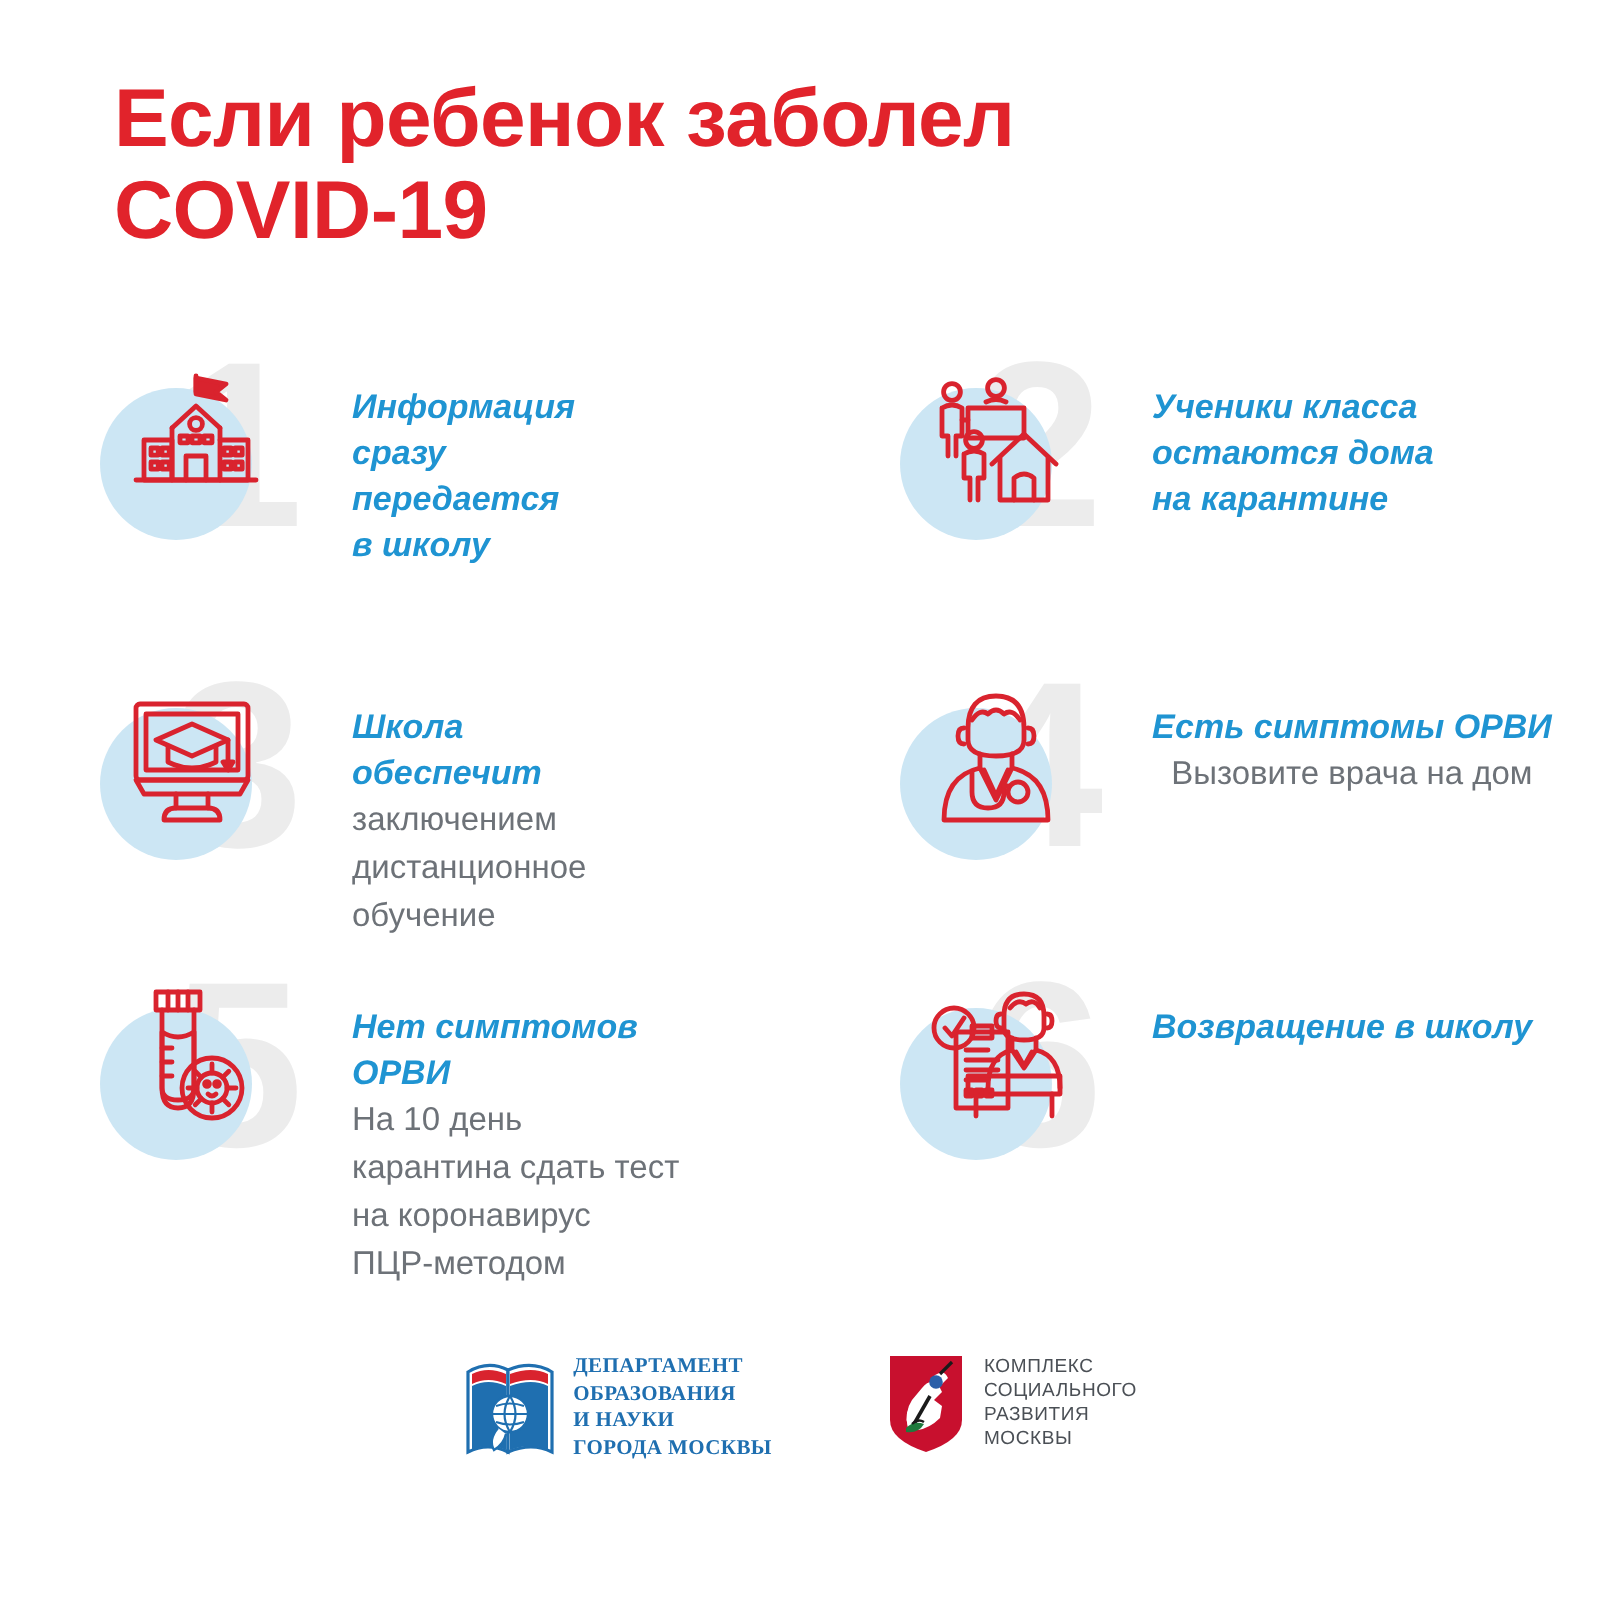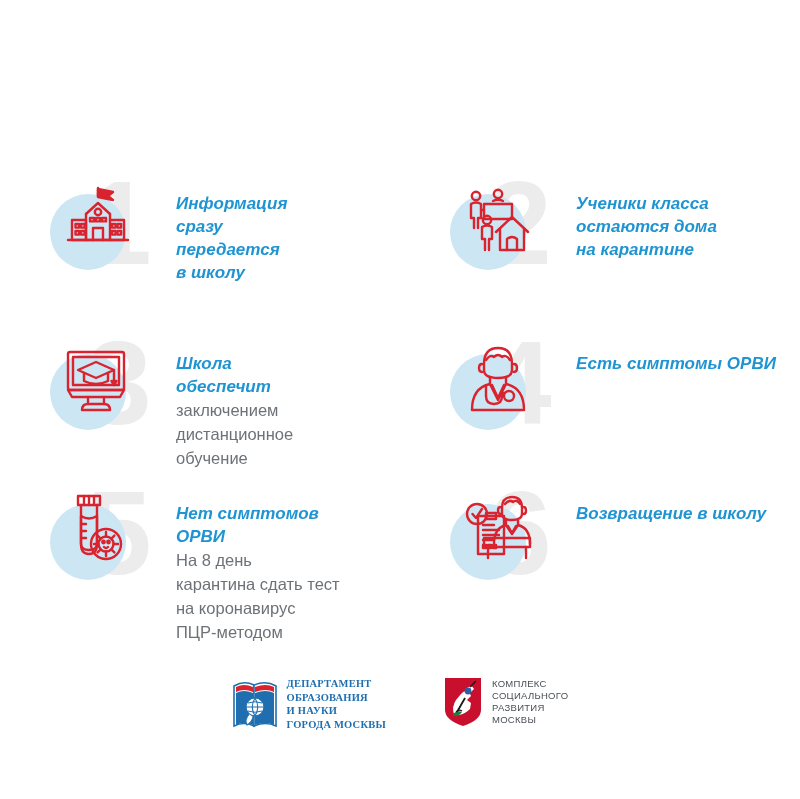--- a/index.html
+++ b/index.html
@@ -131,20 +131,22 @@
     font-weight:normal;
     line-height:12px;
     letter-spacing:.3px;
   }
 </style>
 </head>
 <body>
 
 <div class="page">
 
+  <div class="title">Если ребенок заболел
+COVID-19</div>
 
   <div class="grid">
 
     <div class="row r1">
 
       <div class="cell">
         <div class="num">1</div>
         <div class="badge">
           <div class="circle"></div>
           <svg viewBox="0 0 72 72">
@@ -252,20 +254,21 @@
               <path d="M10 66 Q10 44 28 40 L36 56 L44 40 Q62 44 62 66 Z"></path>
               <path d="M30 41 L36 54 L42 41"></path>
               <path d="M24 42 L24 52 Q24 60 32 60 Q40 60 40 52 L40 49"></path>
               <circle cx="47" cy="52" r="5"></circle>
               <path d="M40 49 L42 49"></path>
             </g>
           </svg>
         </div>
         <div class="txt">
           <div class="lead">Есть симптомы ОРВИ</div>
+          <div class="body">Вызовите врача на дом</div>
         </div>
       </div>
 
     </div>
 
     <div class="row r3">
 
       <div class="cell">
         <div class="num">5</div>
         <div class="badge">
@@ -284,21 +287,21 @@
                        M38.7 55.3 L35.6 58.4 M49.3 44.7 L52.4 41.6"></path>
               <circle cx="41.5" cy="48" r="1.2" fill="#d9232e"></circle>
               <circle cx="46.5" cy="48" r="1.2" fill="#d9232e"></circle>
               <path d="M42 53 Q44 55 46 53"></path>
             </g>
           </svg>
         </div>
         <div class="txt">
           <div class="lead">Нет симптомов
 ОРВИ</div>
-          <div class="body">На 8 день
+          <div class="body">На 10 день
 карантина сдать тест
 на коронавирус
 ПЦР-методом</div>
         </div>
       </div>
 
       <div class="cell wide">
         <div class="num">6</div>
         <div class="badge">
           <div class="circle"></div>

